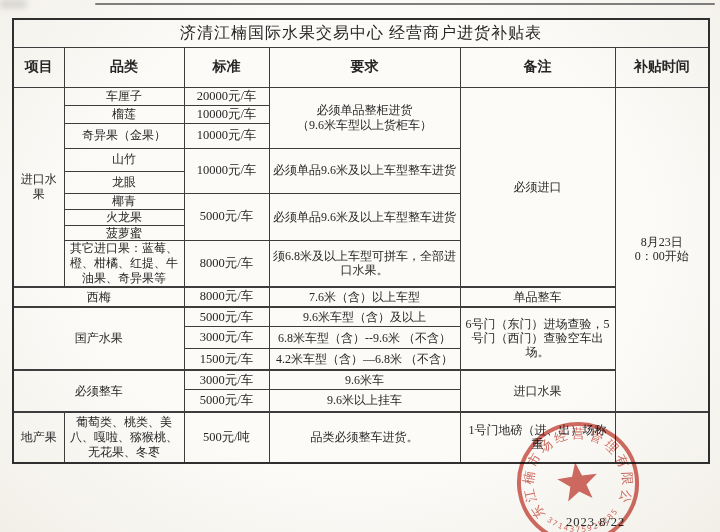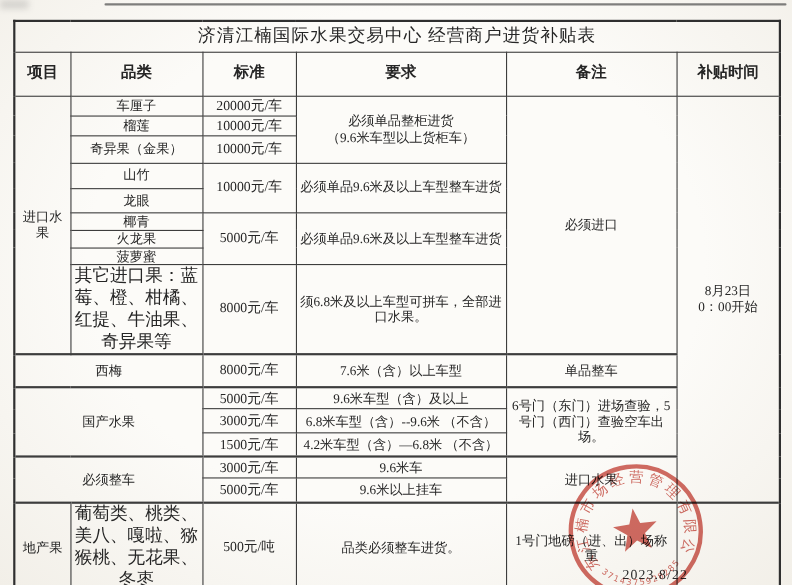--- a/index.html
+++ b/index.html
@@ -36,21 +36,21 @@
     border:2px solid #2f2f2f;border-bottom:1px solid #3d3d3d;
     font-size:16px;font-weight:normal;letter-spacing:1px;
   }
   tr.header-row td{font-size:14px;font-weight:bold;}
   table{border:2px solid #2f2f2f;}
   td.outer-l{border-left:2px solid #2f2f2f;}
   td.outer-r{border-right:2px solid #2f2f2f;font-family:Liberation Serif, serif;}
   tr.thick td{border-top-width:2px;}
   .preline{white-space:pre-line;}
   .std{font-size:12.5px;margin-top:36px;}
-  .small-cat{font-size:16px;line-height:1.25;margin-top:16px;}
+  .small-cat{font-size:12px;line-height:1.25;margin-top:16px;}
   .company{
     position:absolute;left:505px;top:499px;width:200px;
     font-size:13px;letter-spacing:1px;color:#2b2b2b;
   }
   .issue-date{
     position:absolute;left:566px;top:515px;width:110px;
     font-size:12.5px;letter-spacing:1px;color:#2b2b2b;
   }
   .stamp{
     position:absolute;left:511px;top:416px;width:134px;height:134px;
@@ -122,21 +122,21 @@
       </tr>
       <tr style="height:15px">
         <td>菠萝蜜</td>
       </tr>
       <tr style="height:46px">
         <td class="small-cat">其它进口果：蓝莓、橙、柑橘、红提、牛油果、奇异果等</td>
         <td class="std">8000元/车</td>
         <td>须6.8米及以上车型可拼车，全部进口水果。</td>
       </tr>
 
-      <tr class="thick" style="height:30px">
+      <tr class="thick" style="height:20px">
         <td class="outer-l" colspan="2">西梅</td>
         <td class="std">8000元/车</td>
         <td>7.6米（含）以上车型</td>
         <td>单品整车</td>
       </tr>
 
       <tr class="thick" style="height:20px">
         <td class="outer-l" colspan="2" rowspan="3">国产水果</td>
         <td class="std">5000元/车</td>
         <td>9.6米车型（含）及以上</td>

